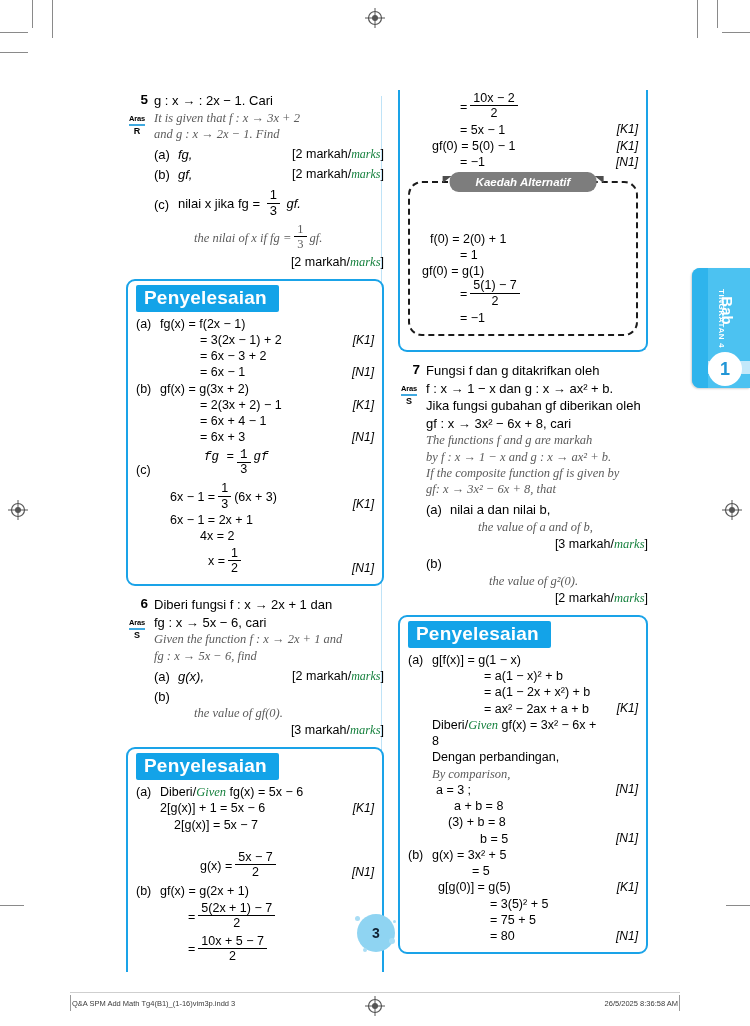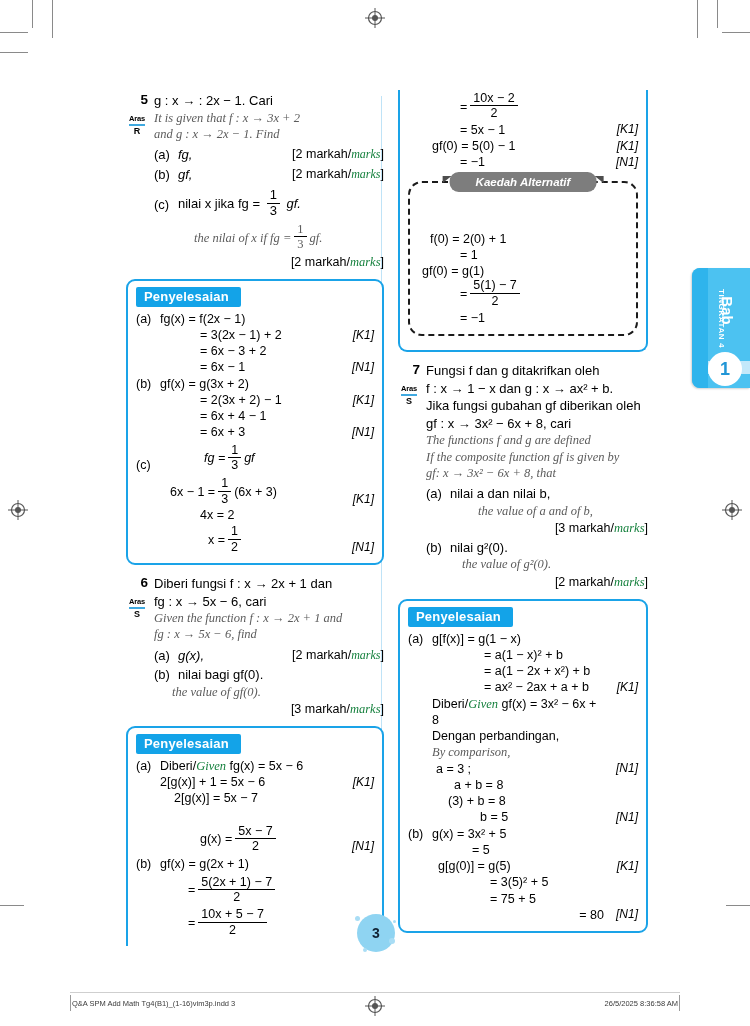--- a/index.html
+++ b/index.html
@@ -35,21 +35,21 @@
   .sub-lbl{width:24px;flex:none;}
   .sub-txt{flex:1;}
   .marks{white-space:nowrap;font-size:12.5px;}
   .marks .en-i{font-size:12px;}
   .right-marks{text-align:right;font-size:12.5px;margin-top:1px;}
 
   
   .solbox{position:relative;border:2px solid #1aa3e8;border-radius:9px;padding:6px 8px 8px 8px;margin:8px 0 10px 0;background:#fff;}
   .solbox.cut-bottom{border-bottom:none;border-bottom-left-radius:0;border-bottom-right-radius:0;}
   .solbox.cut-top{border-top:none;border-top-left-radius:0;border-top-right-radius:0;}
-  .soltitle{display:inline-block;background:#13a3e8;color:#fff;font-weight:bold;font-size:13px;
+  .soltitle{display:inline-block;background:#13a3e8;color:#fff;font-weight:bold;font-size:19px;
             padding:2px 12px 3px 8px;border-radius:2px;margin:-2px 0 4px 0;letter-spacing:.2px;}
   .solbody{font-size:12.5px;line-height:1.3;}
 
   
   .mrow{display:flex;align-items:flex-end;}
   .mlbl{width:24px;flex:none;}
   .mcontent{flex:1;}
   .mk{width:34px;flex:none;text-align:right;font-style:italic;font-size:12px;white-space:nowrap;}
   .frac{display:inline-flex;flex-direction:column;align-items:center;vertical-align:middle;
         margin:0 3px;position:relative;top:-1px;}
@@ -238,21 +238,21 @@
             </div>
             <div class="mrow">
               <span class="mlbl"></span>
               <span class="mcontent" style="padding-left: 40px;">= 6x + 3</span>
               <span class="mk">[N1]</span>
             </div>
           </div>
 
         <div class="mrow" style="margin-top:3px;">
           <span class="mlbl">(c)</span>
-          <span class="mcontent" style="padding-left:44px;display:flex;align-items:center;">
+          <span class="mcontent" style="padding-left:44px;display:flex;font-family:Liberation Mono, monospace;">
             <span class="itx">fg =</span>
             <span class="frac">
               <span class="num">1</span>
               <span class="den">3</span>
             </span>
             <span class="itx">gf</span>
           </span>
           <span class="mk"></span>
         </div>
 
@@ -262,20 +262,25 @@
             <span>6x − 1 =</span>
             <span class="frac">
               <span class="num">1</span>
               <span class="den">3</span>
             </span>
             <span>(6x + 3)</span>
           </span>
           <span class="mk">[K1]</span>
         </div>
 
+        <div class="mrow">
+          <span class="mlbl"></span>
+          <span class="mcontent" style="padding-left:10px;">6x − 1 = 2x + 1</span>
+          <span class="mk"></span>
+        </div>
         <div class="mrow">
           <span class="mlbl"></span>
           <span class="mcontent" style="padding-left:40px;">4x = 2</span>
           <span class="mk"></span>
         </div>
         <div class="mrow" style="margin-top:2px;">
           <span class="mlbl"></span>
           <span class="mcontent" style="padding-left:48px;display:flex;align-items:center;">
             <span>x =</span>
             <span class="frac">
@@ -301,23 +306,22 @@
         <div class="en">fg : x → 5x − 6, find</div>
 
         <div class="sub-item" style="margin-top:4px;">
           <span class="sub-lbl">(a)</span>
           <span class="sub-txt itx">g(x),</span>
           <span class="marks"><span>[2 markah/</span><span class="en-i">marks</span><span>]</span></span>
         </div>
 
         <div class="sub-item">
           <span class="sub-lbl">(b)</span>
-          <span class="sub-txt">nilai bagi gf(0).</span>
-        </div>
-        <div class="en" style="margin-left:18px;">the value of gf(0).</div>
+        </div>
+        <div class="en" style="margin-left:40px;">the value of gf(0).</div>
         <div class="right-marks"><span>[3 markah/</span><span class="en-i">marks</span><span>]</span></div>
       </div>
     </div>
 
     <div class="solbox cut-bottom" style="margin-bottom:0;">
       <div class="soltitle">Penyelesaian</div>
       <div class="solbody">
         <div class="mrow">
           <span class="mlbl">(a)</span>
           <span class="mcontent"><span>Diberi/</span><span class="en-i">Given</span> <span>fg(x) = 5x − 6</span></span>
@@ -427,36 +431,36 @@
       <div class="q-num">7</div>
       <div class="aras">
         <span class="a-top">Aras</span>
         <span class="a-bot">S</span>
       </div>
       <div class="q-body">
         <div>Fungsi f dan g ditakrifkan oleh</div>
         <div>f : x → 1 − x dan g : x → ax² + b.</div>
         <div>Jika fungsi gubahan gf diberikan oleh</div>
         <div>gf : x → 3x² − 6x + 8, cari</div>
-        <div class="en">The functions f and g are defined</div>
+        <div class="en">The functions f and g are markah</div>
+        <div class="en">by f : x → 1 − x and g : x → ax² + b.</div>
         <div class="en">If the composite function gf is given by</div>
         <div class="en">gf: x → 3x² − 6x + 8, that</div>
 
         <div class="sub-item" style="margin-top:4px;">
           <span class="sub-lbl">(a)</span>
           <span class="sub-txt">nilai a dan nilai b,</span>
         </div>
         <div class="en" style="margin-left:52px;">the value of a and of b,</div>
         <div class="right-marks"><span>[3 markah/</span><span class="en-i">marks</span><span>]</span></div>
 
         <div class="sub-item" style="margin-top:2px;">
           <span class="sub-lbl">(b)</span>
-          <span class="sub-txt">nilai g²(0).</span>
-        </div>
-        <div class="en" style="margin-left:36px;">the value of g²(0).</div>
+        </div>
+        <div class="en" style="margin-left:63px;">the value of g²(0).</div>
         <div class="right-marks"><span>[2 markah/</span><span class="en-i">marks</span><span>]</span></div>
       </div>
     </div>
 
     <div class="solbox">
       <div class="soltitle">Penyelesaian</div>
       <div class="solbody">
         <div id="sol7rows">
             <div class="mrow">
               <span class="mlbl">(a)</span>
@@ -537,21 +541,21 @@
               <span class="mcontent" style="padding-left: 58px;">= 3(5)² + 5</span>
               <span class="mk"></span>
             </div>
             <div class="mrow">
               <span class="mlbl"></span>
               <span class="mcontent" style="padding-left: 58px;">= 75 + 5</span>
               <span class="mk"></span>
             </div>
             <div class="mrow">
               <span class="mlbl"></span>
-              <span class="mcontent" style="padding-left: 58px; text-align: right;">= 80</span>
+              <span class="mcontent" style="padding-left: 58px;">= 80</span>
               <span class="mk">[N1]</span>
             </div>
           </div>
       </div>
     </div>
   </div>
 
   <div class="sidetab">
     <div class="strip"></div>
     <div class="vtxt">TINGKATAN 4</div>

